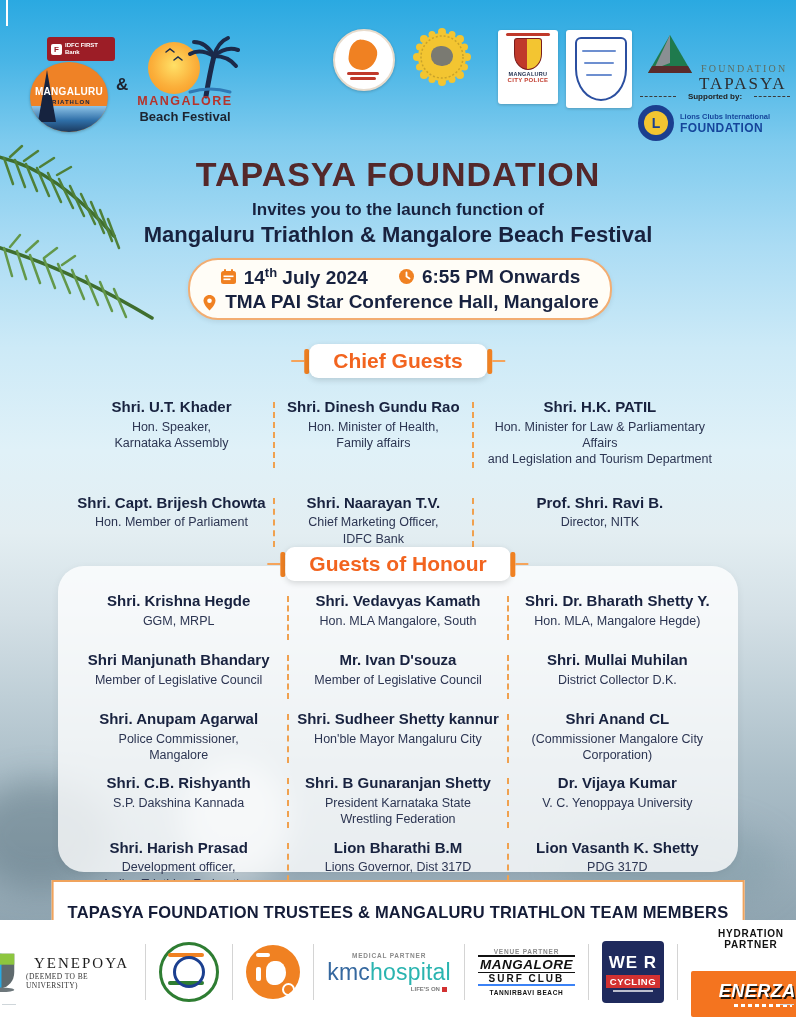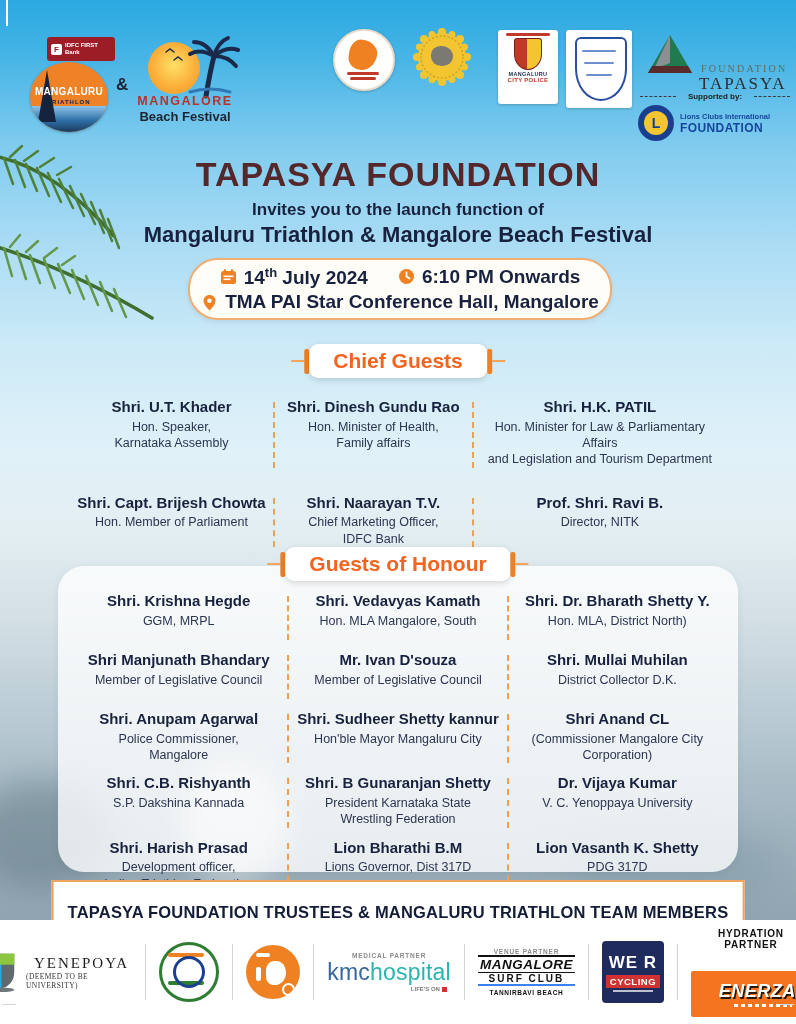--- a/index.html
+++ b/index.html
@@ -280,21 +280,21 @@
         <rect x="3.5" y="10.5" width="7" height="1.6" fill="#fff"></rect>
         <rect x="4" y="1" width="2" height="4" rx="1" fill="#f08122"></rect>
         <rect x="11" y="1" width="2" height="4" rx="1" fill="#f08122"></rect>
       </svg>
       <span><span>14</span><sup>th</sup> <span>July 2024</span></span>
       <span class="gap"></span>
       <svg class="ic" viewBox="0 0 17 17">
         <circle cx="8.5" cy="8.5" r="7.5" fill="#f08122"></circle>
         <path d="M8.5,4.5 V8.5 L11.5,10.5" stroke="#fff" stroke-width="1.8" fill="none" stroke-linecap="round"></path>
       </svg>
-      <span>6:10 PM Onwards</span>
+      <span>6:55 PM Onwards</span>
     </div>
     <div class="dline">
       <svg class="ic" viewBox="0 0 17 17">
         <path d="M8.5,1 C12,1 14.5,3.6 14.5,6.8 C14.5,11 8.5,16.5 8.5,16.5 C8.5,16.5 2.5,11 2.5,6.8 C2.5,3.6 5,1 8.5,1 Z" fill="#f08122"></path>
         <circle cx="8.5" cy="6.8" r="2.3" fill="#fff"></circle>
       </svg>
       <span>TMA PAI Star Conference Hall, Mangalore</span>
     </div>
   </div>
 
@@ -361,21 +361,21 @@
           <div class="grole">GGM, MRPL</div>
         </div>
       <div class="vdash"></div>
       <div class="gcell c2">
           <div class="gname">Shri. Vedavyas Kamath</div>
           <div class="grole">Hon. MLA Mangalore, South</div>
         </div>
       <div class="vdash"></div>
       <div class="gcell c3">
           <div class="gname">Shri. Dr. Bharath Shetty Y.</div>
-          <div class="grole">Hon. MLA, District North)</div>
+          <div class="grole">Hon. MLA, Mangalore Hegde)</div>
         </div>
     </div>
     <div class="guest-row">
       <div class="gcell c1">
           <div class="gname">Shri Manjunath Bhandary</div>
           <div class="grole">Member of Legislative Council</div>
         </div>
       <div class="vdash"></div>
       <div class="gcell c2">
           <div class="gname">Mr. Ivan D'souza</div>

